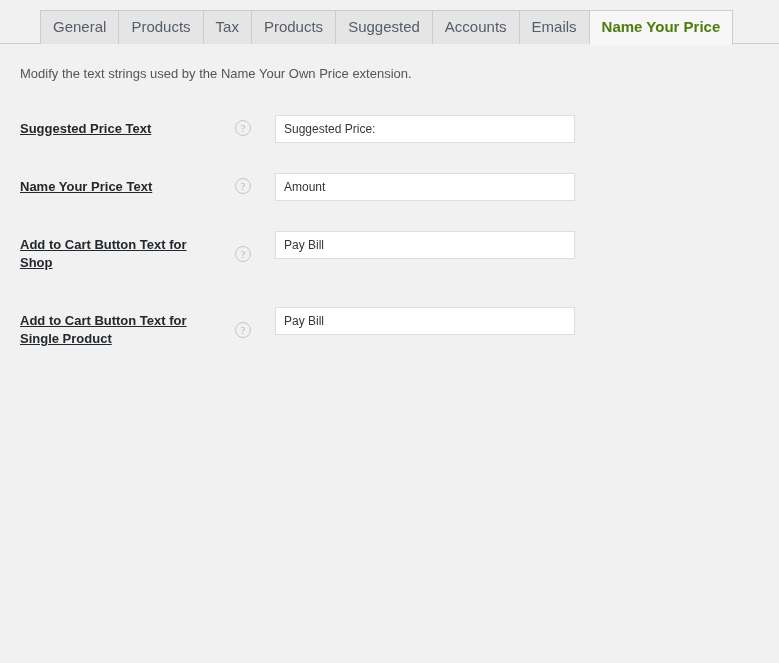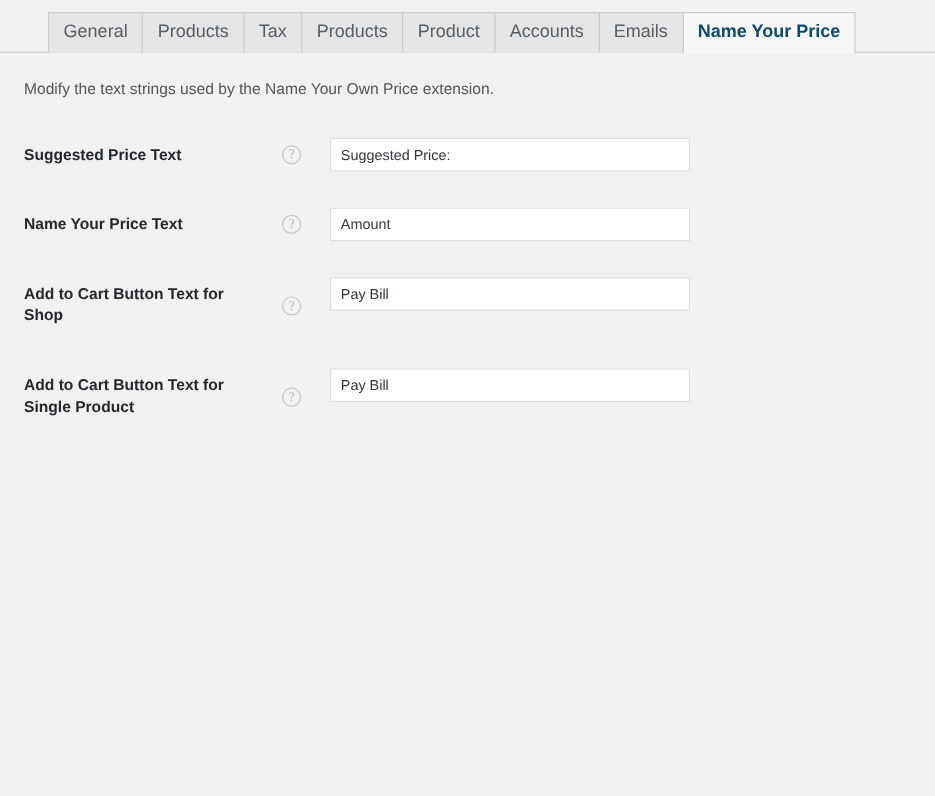--- a/index.html
+++ b/index.html
@@ -43,21 +43,21 @@
     border-bottom: none;
     color: #555d66;
     text-decoration: none;
     vertical-align: top;
     cursor: pointer;
   }
   .nav-tab:first-child { margin-left: 12px; }
   .nav-tab.nav-tab-active {
     background: #f7f7f7;
     border-bottom: 1px solid #f7f7f7;
-    color: #0c4a6e;
+    color: #4d7c0f;
     font-weight: 600;
   }
 
   
   .content {
     padding: 0 20px;
   }
   h2.section-title {
     font-size: 19px;
     font-weight: 600;
@@ -90,20 +90,21 @@
     padding: 20px 10px 20px 0;
     line-height: 1.4;
     vertical-align: top;
   }
   table.form-table th.titledesc.mid {
     vertical-align: middle;
   }
   th.titledesc .label-text {
     display: block;
     max-width: 195px;
+    text-decoration: underline;
   }
   td.help-cell {
     width: 26px;
     padding: 20px 0 20px 0;
     vertical-align: top;
   }
   td.help-cell.mid { vertical-align: middle; }
   td.forminp {
     padding: 15px 10px 15px 14px;
     vertical-align: top;
@@ -203,21 +204,21 @@
     padding: 0 10px;
     cursor: pointer;
     text-shadow: 0 -1px 1px rgba(150,100,10,.35);
     box-shadow: 0 1px 0 rgba(160,110,20,.4);
   }
 </style>
 </head>
 <body>
 
 <nav class="nav-tab-wrapper">
-  <a class="nav-tab">General</a><a class="nav-tab">Products</a><a class="nav-tab">Tax</a><a class="nav-tab">Products</a><a class="nav-tab">Product</a><a class="nav-tab">Accounts</a><a class="nav-tab">Emails</a><a class="nav-tab nav-tab-active">Name Your Price</a>
+  <a class="nav-tab">General</a><a class="nav-tab">Products</a><a class="nav-tab">Tax</a><a class="nav-tab">Products</a><a class="nav-tab">Suggested</a><a class="nav-tab">Accounts</a><a class="nav-tab">Emails</a><a class="nav-tab nav-tab-active">Name Your Price</a>
 </nav>
 
 <div class="content">
 
   <p class="section-desc">Modify the text strings used by the Name Your Own Price extension.</p>
 
   <table class="form-table">
     <tbody>
       <tr>
         <th class="titledesc">

